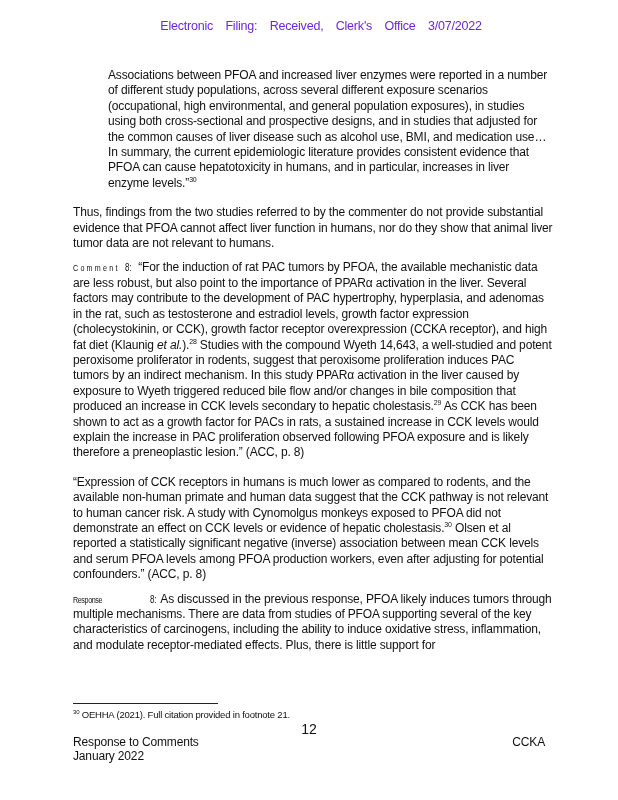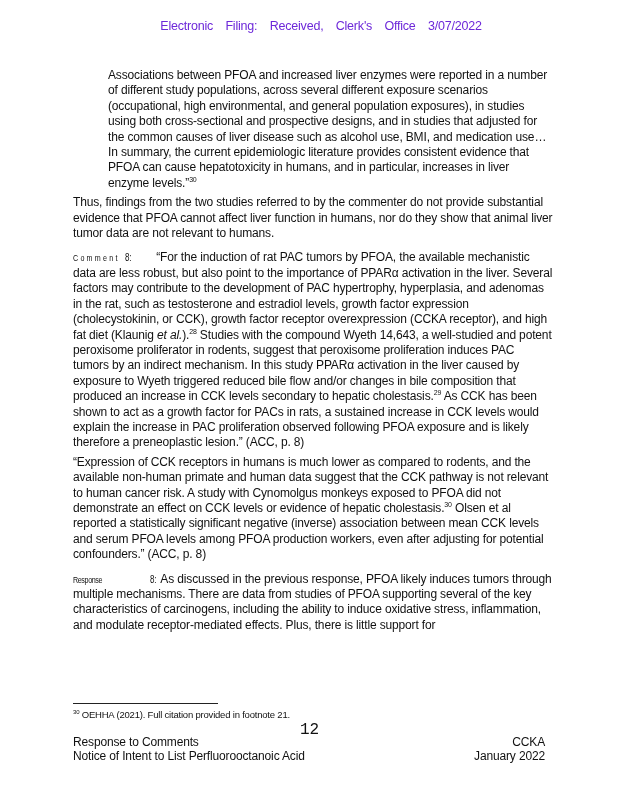--- a/index.html
+++ b/index.html
@@ -36,21 +36,21 @@
       letter-spacing: -0.15px;
     }
     .quote {
       margin: 0 0 0 35px;
       width: 445px;
     }
     p {
       margin: 0;
     }
     .para {
-      margin-top: 4px;
+      margin-top: 14px;
     }
     .para.gap {
       margin-top: 9px;
     }
     sup {
       font-size: 7px;
       line-height: 0;
       vertical-align: 5px;
     }
     .label-small {
@@ -60,21 +60,21 @@
       display: inline-block;
       transform-origin: left center;
       font-weight: normal;
     }
     .label-num {
       font-size: 10px;
       display: inline-block;
       transform: scaleX(0.8);
       transform-origin: left center;
     }
-    .comment-label { margin-right: 20px; }
+    .comment-label { margin-right: 2px; }
     .comment-label .w1 { width: 52px; }
     .footnote-rule {
       position: absolute;
       left: 73px;
       top: 703px;
       width: 145px;
       height: 0;
       border-top: 1px solid #222;
     }
     .footnote {
@@ -87,22 +87,21 @@
     .footnote sup {
       font-size: 6px;
       vertical-align: 4px;
     }
     .page-number {
       position: absolute;
       top: 721px;
       left: 300px;
       width: 18px;
       text-align: center;
-      font-size: 16px;
-      font-family: Liberation Mono, monospace;
+      font-size: 14px;
     }
     .footer {
       position: absolute;
       left: 73px;
       top: 735px;
       width: 472px;
       font-size: 12px;
       line-height: 14px;
       letter-spacing: -0.15px;
     }
@@ -134,16 +133,15 @@
 <div class="footnote"><sup>30</sup><span> OEHHA (2021). Full citation provided in footnote 21.</span></div>
 
 <div class="page-number">12</div>
 
 <div class="footer">
   <div class="footer-row">
     <span>Response to Comments</span>
     <span>CCKA</span>
   </div>
   <div class="footer-row">
-    <span>Notice of Intent to List Perfluorooctanoic Acid</span>
     <span>January 2022</span>
   </div>
 </div>
 
 </body></html>

